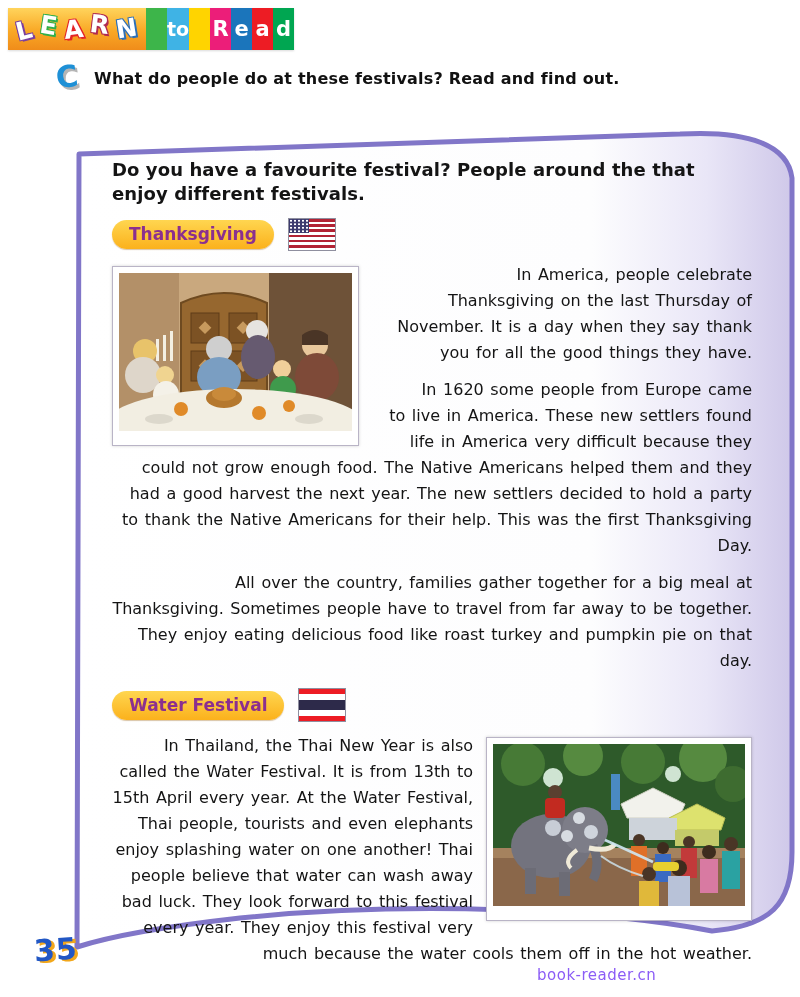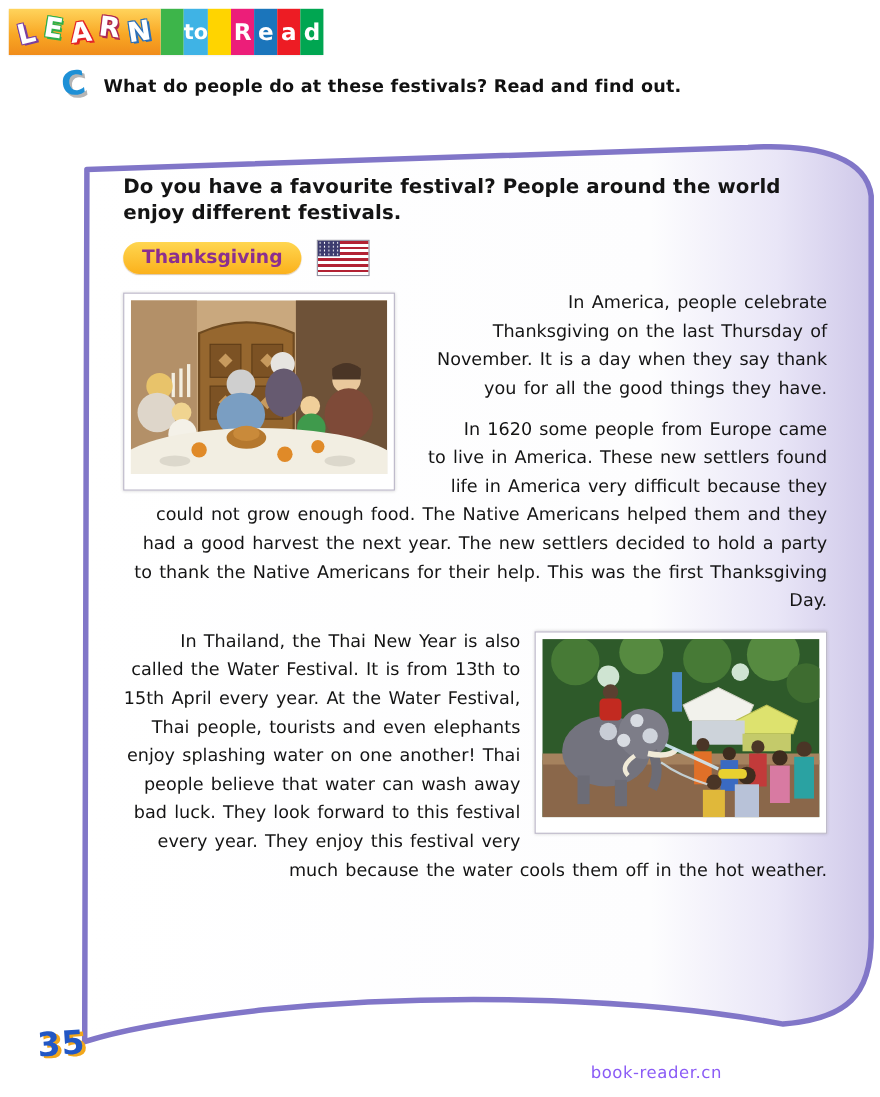--- a/index.html
+++ b/index.html
@@ -95,21 +95,21 @@
     </linearGradient>
   </defs>
   <path d="M 79,154 L 680,134 C 750,130 788,146 792,178 L 792,852
            C 792,905 770,926 712,931
            C 600,910 420,900 240,918
            C 160,927 108,937 77,947 Z" fill="url(#pageGrad)" stroke="#8176c8" stroke-width="5" stroke-linejoin="round"></path>
 </svg>
 
 <div class="page-content">
 
-  <p class="intro">Do you have a favourite festival? People around the world enjoy different festivals.</p>
+  <p class="intro">Do you have a favourite festival? People around the that enjoy different festivals.</p>
 
   <div class="pill-row">
     <span class="pill">Thanksgiving</span>
     <span class="flag-us"></span>
   </div>
 
   <div class="body-text clearfix">
     <div class="photo-frame photo-left">
       <svg width="233" height="158" viewBox="0 0 233 158">
         <rect width="233" height="158" fill="#c9a87e"></rect>
@@ -149,22 +149,27 @@
         <ellipse cx="105" cy="121" rx="12" ry="7" fill="#c98a3a"></ellipse>
         <circle cx="62" cy="136" r="7" fill="#e08a28"></circle>
         <circle cx="140" cy="140" r="7" fill="#e08a28"></circle>
         <circle cx="170" cy="133" r="6" fill="#e08a28"></circle>
         <ellipse cx="40" cy="146" rx="14" ry="5" fill="#dcd8cc"></ellipse>
         <ellipse cx="190" cy="146" rx="14" ry="5" fill="#dcd8cc"></ellipse>
       </svg>
     </div>
     <p>In America, people celebrate Thanksgiving on the last Thursday of November. It is a day when they say thank you for all the good things they have.</p>
     <p>In 1620 some people from Europe came to live in America. These new settlers found life in America very difficult because they could not grow enough food. The Native Americans helped them and they had a good harvest the next year. The new settlers decided to hold a party to thank the Native Americans for their help. This was the first Thanksgiving Day.</p>
-  </div>
-
+    <p>All over the country, families gather together for a big meal at Thanksgiving. Sometimes people have to travel from far away to be together. They enjoy eating delicious food like roast turkey and pumpkin pie on that day.</p>
+  </div>
+
+  <div class="pill-row">
+    <span class="pill">Water Festival</span>
+    <span class="flag-th"></span>
+  </div>
 
   <div class="body-text clearfix">
     <div class="photo-frame photo-right">
       <svg width="252" height="162" viewBox="0 0 252 162">
         <rect width="252" height="162" fill="#2e5a2a"></rect>
         <circle cx="30" cy="20" r="22" fill="#477a36"></circle>
         <circle cx="90" cy="12" r="20" fill="#568a40"></circle>
         <circle cx="150" cy="18" r="22" fill="#477a36"></circle>
         <circle cx="210" cy="14" r="24" fill="#568a40"></circle>
         <circle cx="240" cy="40" r="18" fill="#3e6c30"></circle>

